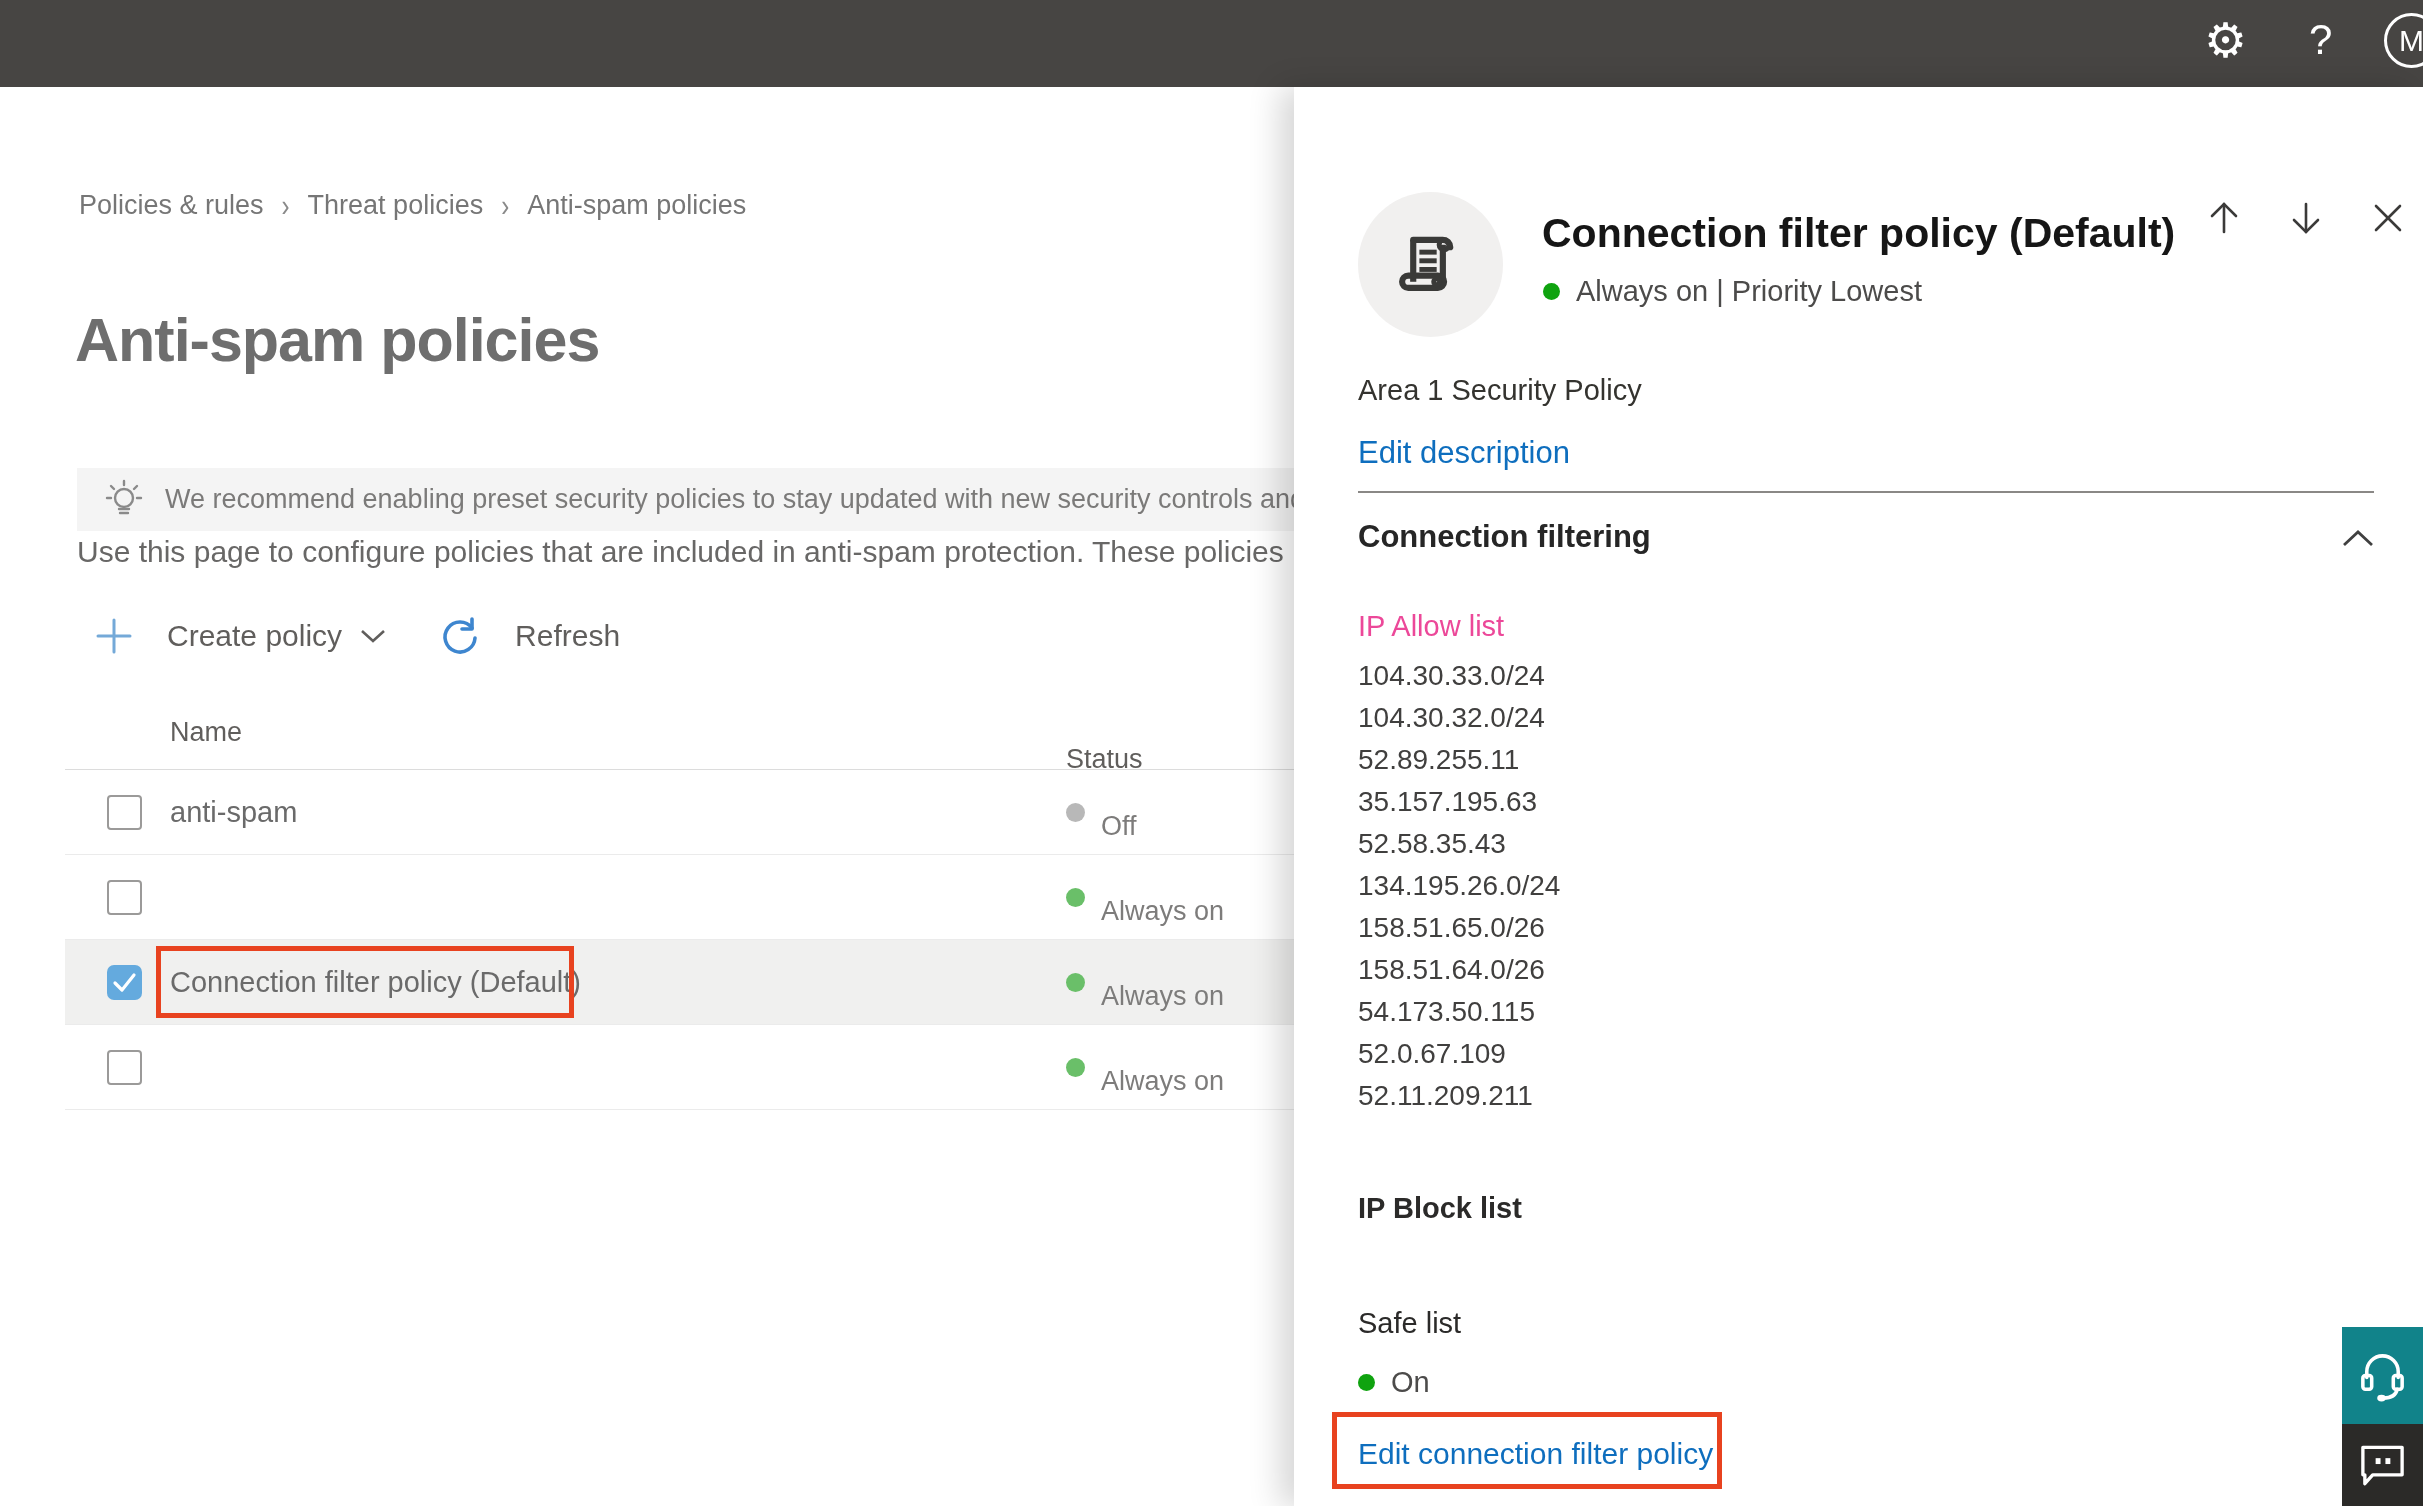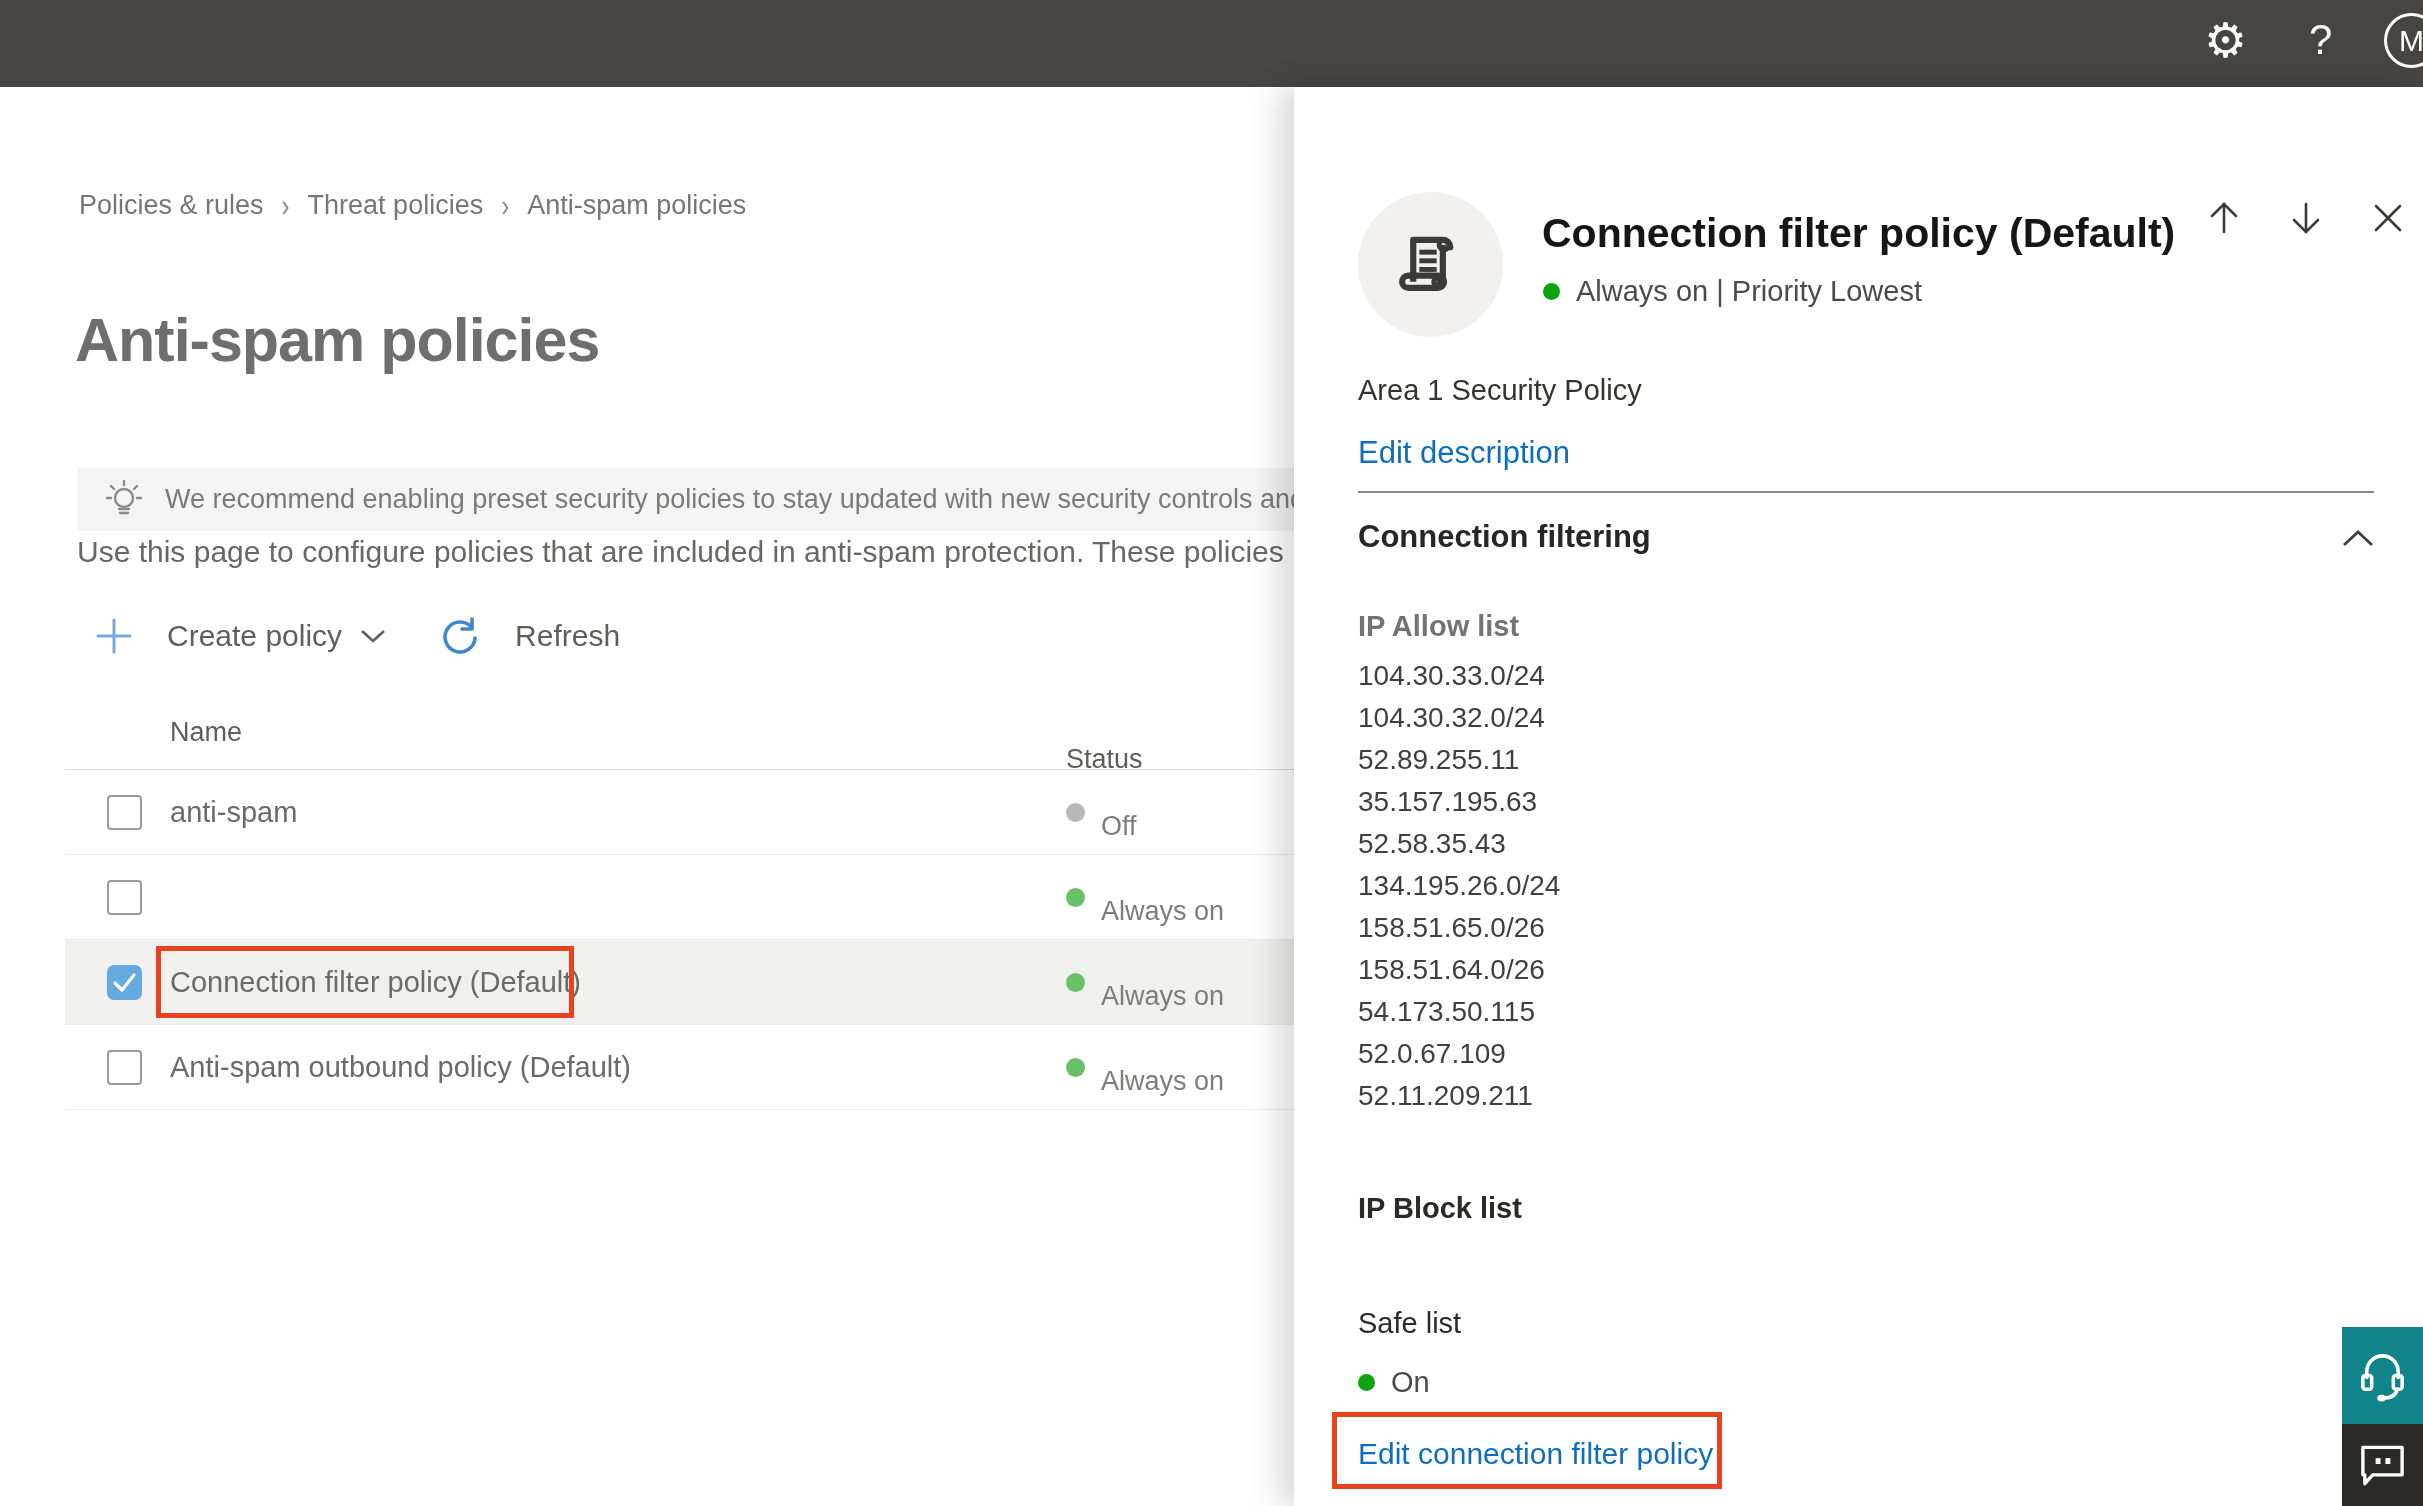--- a/index.html
+++ b/index.html
@@ -65,21 +65,21 @@
     color:#161616; white-space:nowrap; }
   .panel-status { position:absolute; left:249px; top:188px; display:flex; align-items:center; }
   .pdot { width:17px; height:17px; border-radius:50%; background:#0fa30f; }
   .panel-status-text { margin-left:16px; font-size:29px; color:#4c4b4a; }
   .panel-desc { position:absolute; left:64px; top:287px; font-size:29px; color:#34332f; }
   .link { color:#0e6ebe; cursor:pointer; }
   .edit-desc { position:absolute; left:64px; top:348px; font-size:31px; }
   .pdivider { position:absolute; left:64px; top:404px; width:1016px; height:2px; background:#8a8886; }
   .section-title { position:absolute; left:64px; top:432px; font-size:31px; font-weight:bold; color:#262626; }
   .chevron-up { position:absolute; left:1047px; top:442px; cursor:pointer; }
-  .ip-allow-title { position:absolute; left:64px; top:523px; font-size:29px; font-weight:bold; color:#737373; }
+  .ip-allow-title { position:absolute; left:64px; top:523px; font-size:29px; font-weight:normal; color:#ec4899; }
   .ip-list { position:absolute; left:64px; top:568px; font-size:28px; color:#403f3e; line-height:42px; }
   .ip-block-title { position:absolute; left:64px; top:1105px; font-size:29px; font-weight:bold; color:#2b2a29; }
   .safe-title { position:absolute; left:64px; top:1220px; font-size:29px; font-weight:normal; color:#2b2a29; }
   .safe-status { position:absolute; left:64px; top:1279px; display:flex; align-items:center; }
   .safe-status-text { margin-left:16px; font-size:29px; color:#4c4b4a; }
   .edit-policy { position:absolute; left:64px; top:1350px; font-size:30px; white-space:nowrap; }
   .edit-annotation { position:absolute; left:38px; top:1325px; width:390px; height:77px;
     border:5px solid #e8421f; pointer-events:none; }
 
   
@@ -189,23 +189,20 @@
       <span class="dot" style="background: rgb(106, 191, 105);"></span>
       <span class="status-label">Always on</span>
     </div>
   <div class="name-annotation"></div>
       </div>
 
   <div class="trow">
     <div class="checkbox">
       
     </div>
-    <div class="name-wrap">
-          <span class="row-name">Anti-spam outbound policy (Default)</span>
-        </div>
     <div class="status-cell">
       <span class="dot" style="background: rgb(106, 191, 105);"></span>
       <span class="status-label">Always on</span>
     </div>
   </div>
 </div>
 </div>
 
 <div class="panel">
   <div class="panel-nav">

